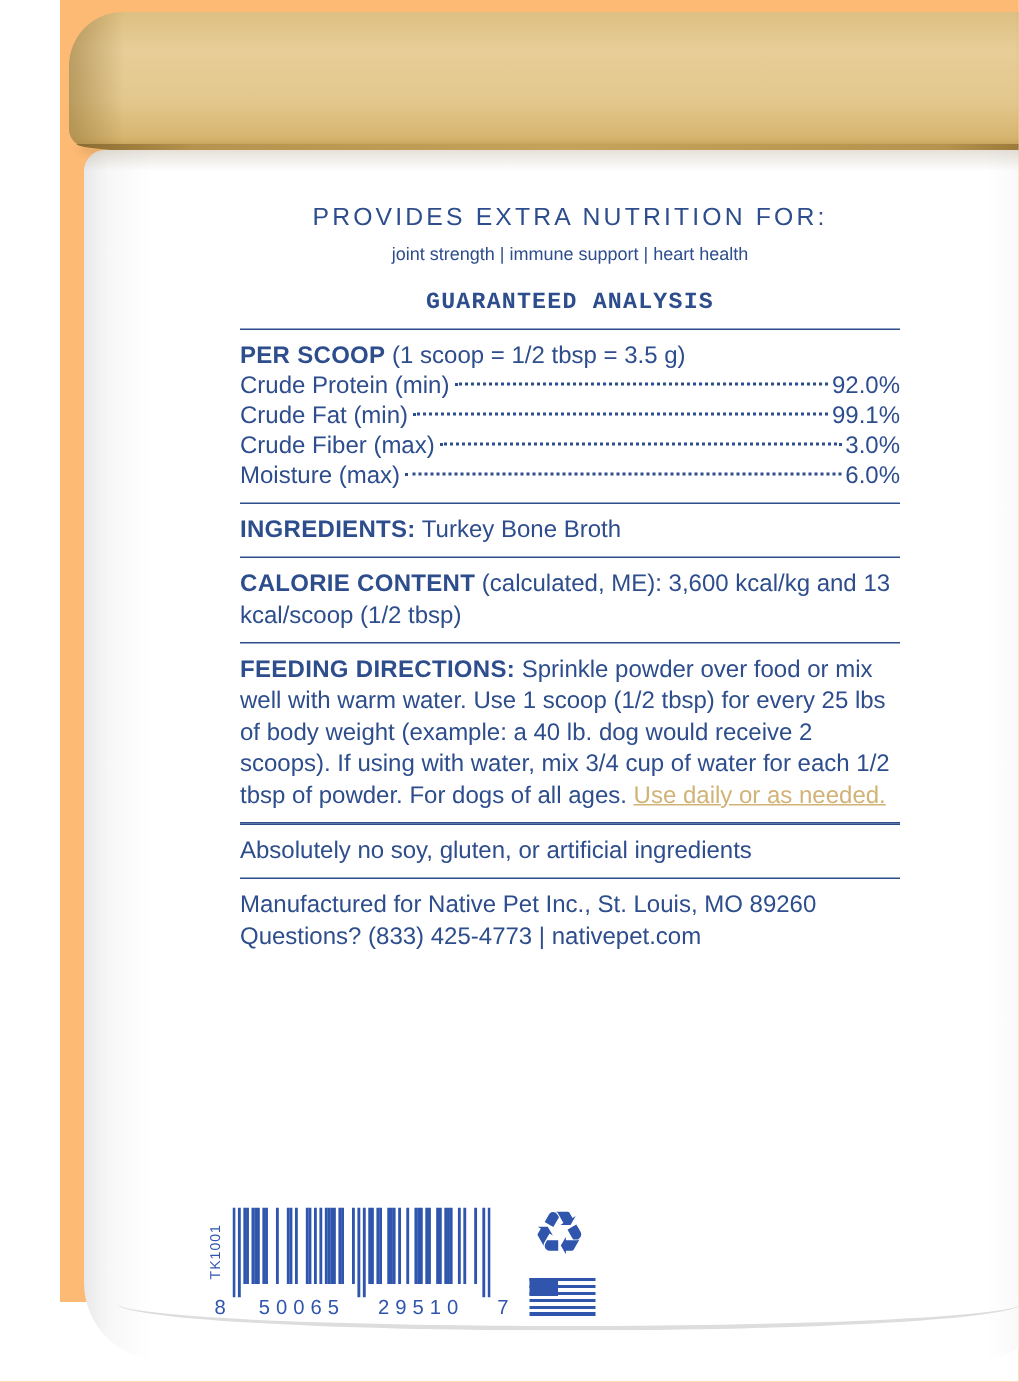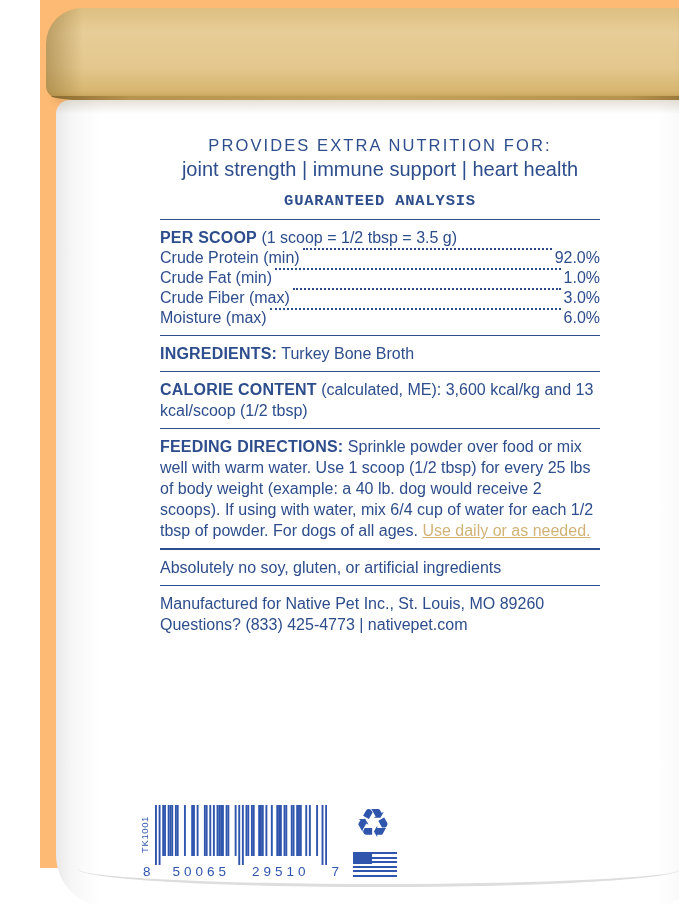--- a/index.html
+++ b/index.html
@@ -44,26 +44,26 @@
   }
 
   
   .label{
     position:absolute;left:104px;top:34px;width:440px;
     color:#2d4d8c;font-size:16px;line-height:21px;
   }
   .provides-title{
     text-align:center;font-size:16.5px;letter-spacing:2.1px;line-height:22px;font-weight:400;
   }
-  .benefits{text-align:center;font-size:20px;line-height:22px;margin-top:2px;}
+  .benefits{text-align:center;font-size:12px;line-height:22px;margin-top:2px;}
   .ga-title{text-align:center;font-weight:bold;font-size:15.5px;letter-spacing:.8px;margin-top:11px;padding-bottom:7px;font-family:Liberation Mono, monospace;}
   hr.rule{border:0;border-top:1.6px solid #2d4d8c;margin:0;height:0;}
   .sec{padding:7px 0;margin:0;}
   b.hdr{font-weight:bold;letter-spacing:.2px;}
-  .arow{display:flex;align-items:flex-start;line-height:20px;}
+  .arow{display:flex;align-items:center;line-height:20px;}
   .arow .dots{flex:1;border-bottom:2px dotted #2d4d8c;margin:0 3px 4px 3px;}
   .gold{color:#d2b377;text-decoration:underline;}
   .block-line{display:block;}
 
   
   .barcode-wrap{position:absolute;left:99px;top:705px;width:172px;}
   #barcode-svg{display:block;}
   .bdigits{
     display:flex;justify-content:space-between;align-items:flex-end;
     width:196px;margin-left:-12px;margin-top:0px;
@@ -114,21 +114,21 @@
         <b class="hdr">PER SCOOP</b>
         <span>(1 scoop = 1/2 tbsp = 3.5 g)</span>
         <div class="arow">
           <span>Crude Protein (min)</span>
           <span class="dots"></span>
           <span>92.0%</span>
         </div>
         <div class="arow">
           <span>Crude Fat (min)</span>
           <span class="dots"></span>
-          <span>1.0%</span>
+          <span>99.1%</span>
         </div>
         <div class="arow">
           <span>Crude Fiber (max)</span>
           <span class="dots"></span>
           <span>3.0%</span>
         </div>
         <div class="arow">
           <span>Moisture (max)</span>
           <span class="dots"></span>
           <span>6.0%</span>
@@ -143,21 +143,21 @@
       <hr class="rule">
 
       <p class="sec">
         <b class="hdr">CALORIE CONTENT</b>
         <span>(calculated, ME): 3,600 kcal/kg and 13 kcal/scoop (1/2 tbsp)</span>
       </p>
       <hr class="rule">
 
       <p class="sec">
         <b class="hdr">FEEDING DIRECTIONS:</b>
-        <span>Sprinkle powder over food or mix well with warm water. Use 1 scoop (1/2 tbsp) for every 25 lbs of body weight (example: a 40 lb. dog would receive 2 scoops). If using with water, mix 6/4 cup of water for each 1/2 tbsp of powder. For dogs of all ages.</span>
+        <span>Sprinkle powder over food or mix well with warm water. Use 1 scoop (1/2 tbsp) for every 25 lbs of body weight (example: a 40 lb. dog would receive 2 scoops). If using with water, mix 3/4 cup of water for each 1/2 tbsp of powder. For dogs of all ages.</span>
         <span class="gold">Use daily or as needed.</span>
       </p>
       <hr class="rule">
 
       <hr class="rule">
 
       <p class="sec">Absolutely no soy, gluten, or artificial ingredients</p>
       <hr class="rule">
 
       <p class="sec">

